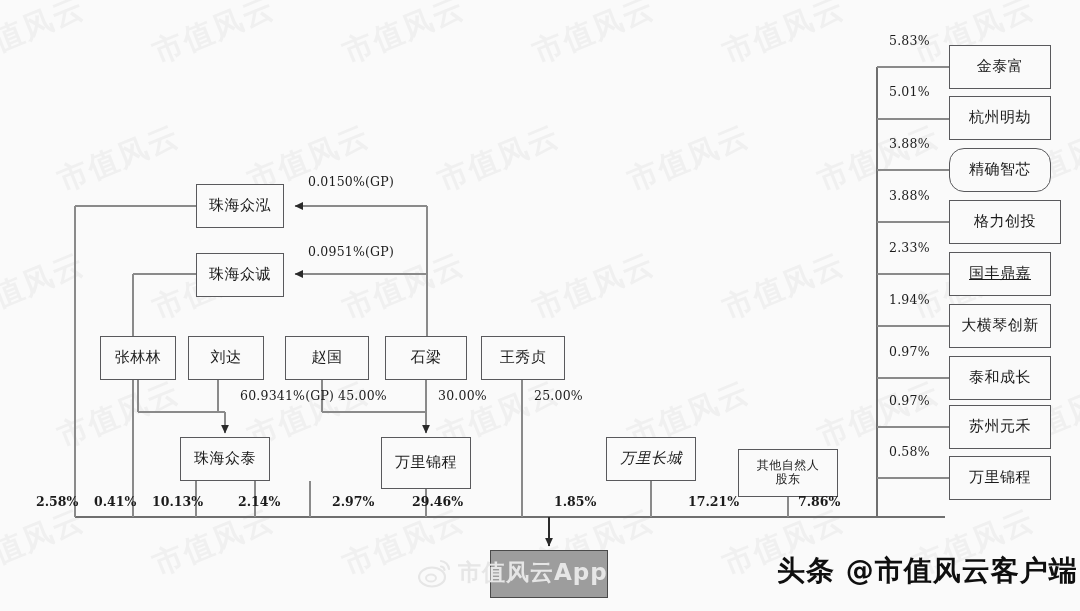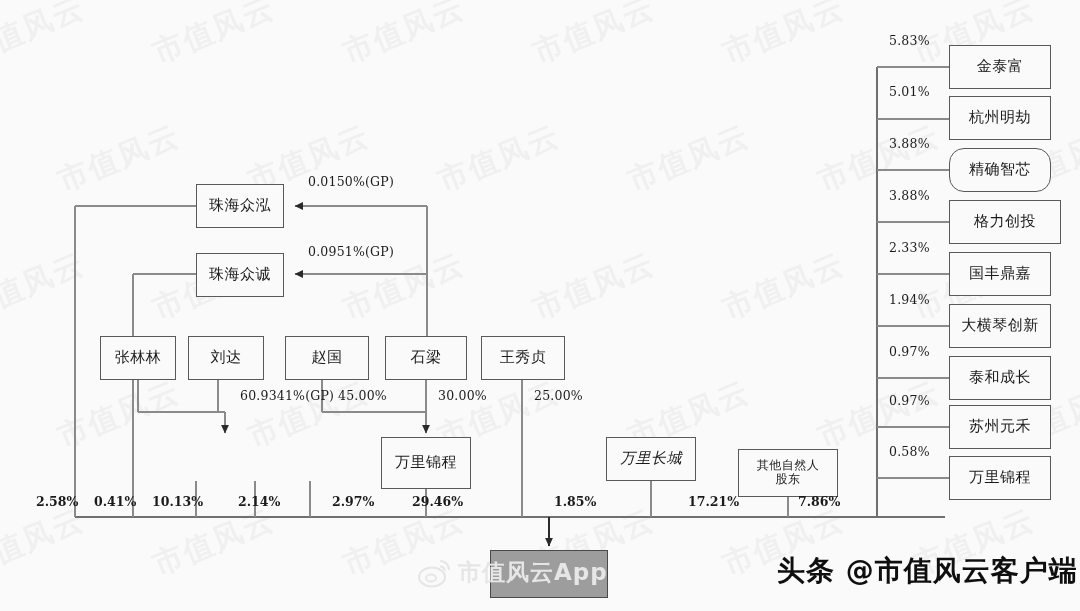--- a/index.html
+++ b/index.html
@@ -232,20 +232,23 @@
       </div>
       <div class="node" style="left: 285px; top: 336px; width: 84px; height: 44px;">
         <span style="white-space: pre-line;">赵国</span>
       </div>
       <div class="node" style="left: 385px; top: 336px; width: 82px; height: 44px;">
         <span style="white-space: pre-line;">石梁</span>
       </div>
       <div class="node" style="left: 481px; top: 336px; width: 84px; height: 44px;">
         <span style="white-space: pre-line;">王秀贞</span>
       </div>
+      <div class="node" style="left: 180px; top: 437px; width: 90px; height: 44px;">
+        <span style="white-space: pre-line;">珠海众泰</span>
+      </div>
       <div class="node" style="left: 381px; top: 437px; width: 90px; height: 52px;">
         <span style="white-space: pre-line;">万里锦程</span>
       </div>
       <div class="node" style="left: 606px; top: 437px; width: 90px; height: 44px; font-style: italic;">
         <span style="white-space: pre-line;">万里长城</span>
       </div>
       <div class="node two-line" style="left: 738px; top: 437px; width: 100px; height: 48px;">
         <span style="white-space: pre-line;">其他自然人
 股东</span>
       </div>
@@ -261,21 +264,21 @@
       </div>
       <div class="edge-label" style="left: 889px; top: 84px;">5.01%</div>
       <div class="node" style="left: 949px; top: 148px; width: 102px; height: 44px; border-radius: 15px;">
         <span>精确智芯</span>
       </div>
       <div class="edge-label" style="left: 889px; top: 136px;">3.88%</div>
       <div class="node" style="left: 949px; top: 200px; width: 112px; height: 44px;">
         <span>格力创投</span>
       </div>
       <div class="edge-label" style="left: 889px; top: 188px;">3.88%</div>
-      <div class="node" style="left: 949px; top: 252px; width: 102px; height: 44px;">
+      <div class="node" style="left: 949px; top: 252px; width: 102px; height: 44px; text-decoration: underline;">
         <span>国丰鼎嘉</span>
       </div>
       <div class="edge-label" style="left: 889px; top: 240px;">2.33%</div>
       <div class="node" style="left: 949px; top: 304px; width: 102px; height: 44px;">
         <span>大横琴创新</span>
       </div>
       <div class="edge-label" style="left: 889px; top: 292px;">1.94%</div>
       <div class="node" style="left: 949px; top: 356px; width: 102px; height: 44px;">
         <span>泰和成长</span>
       </div>

